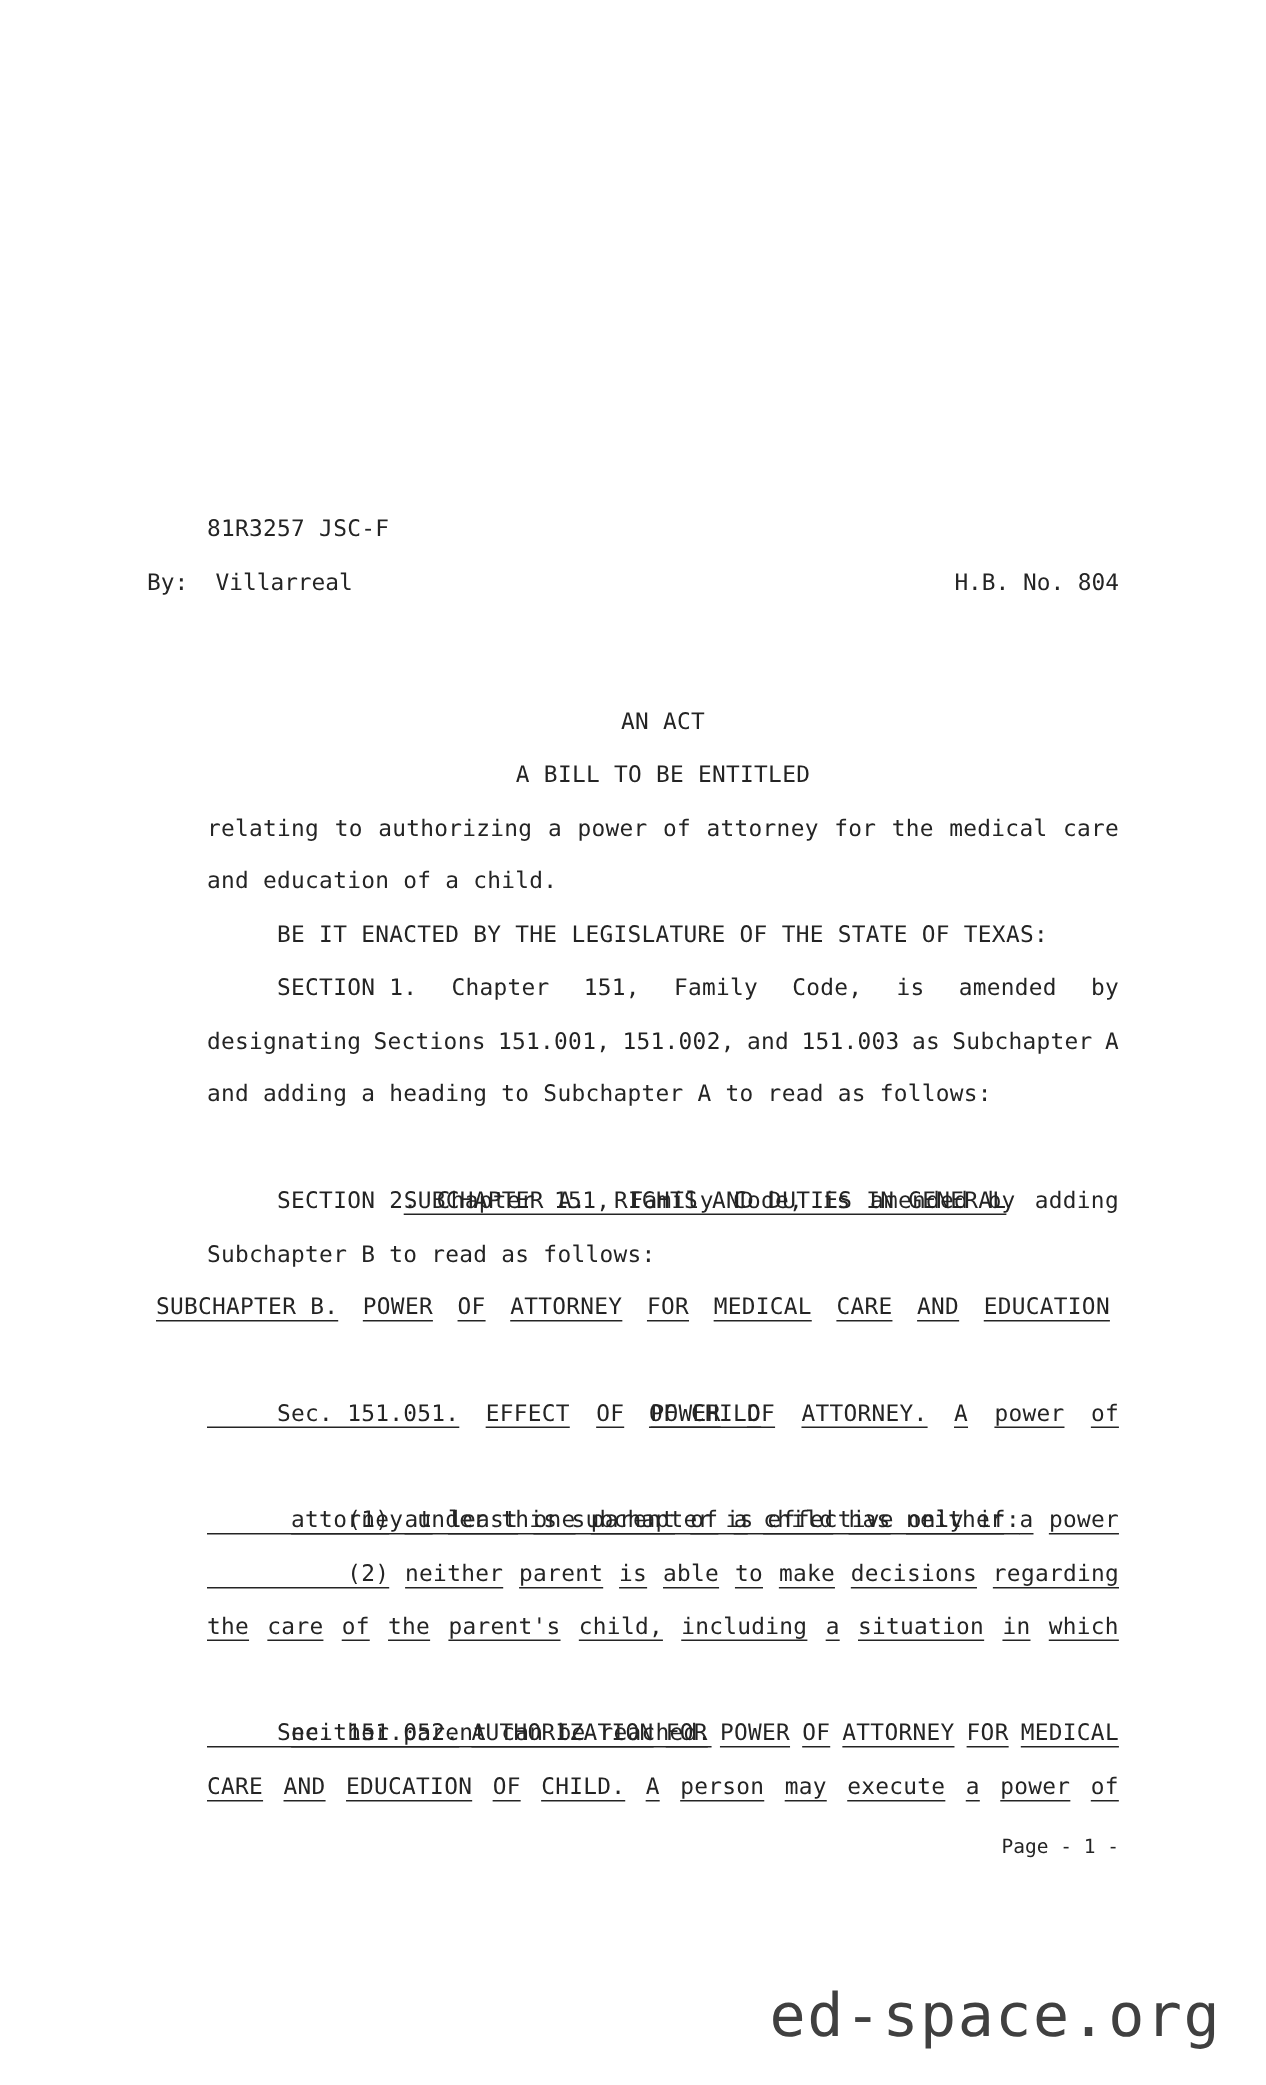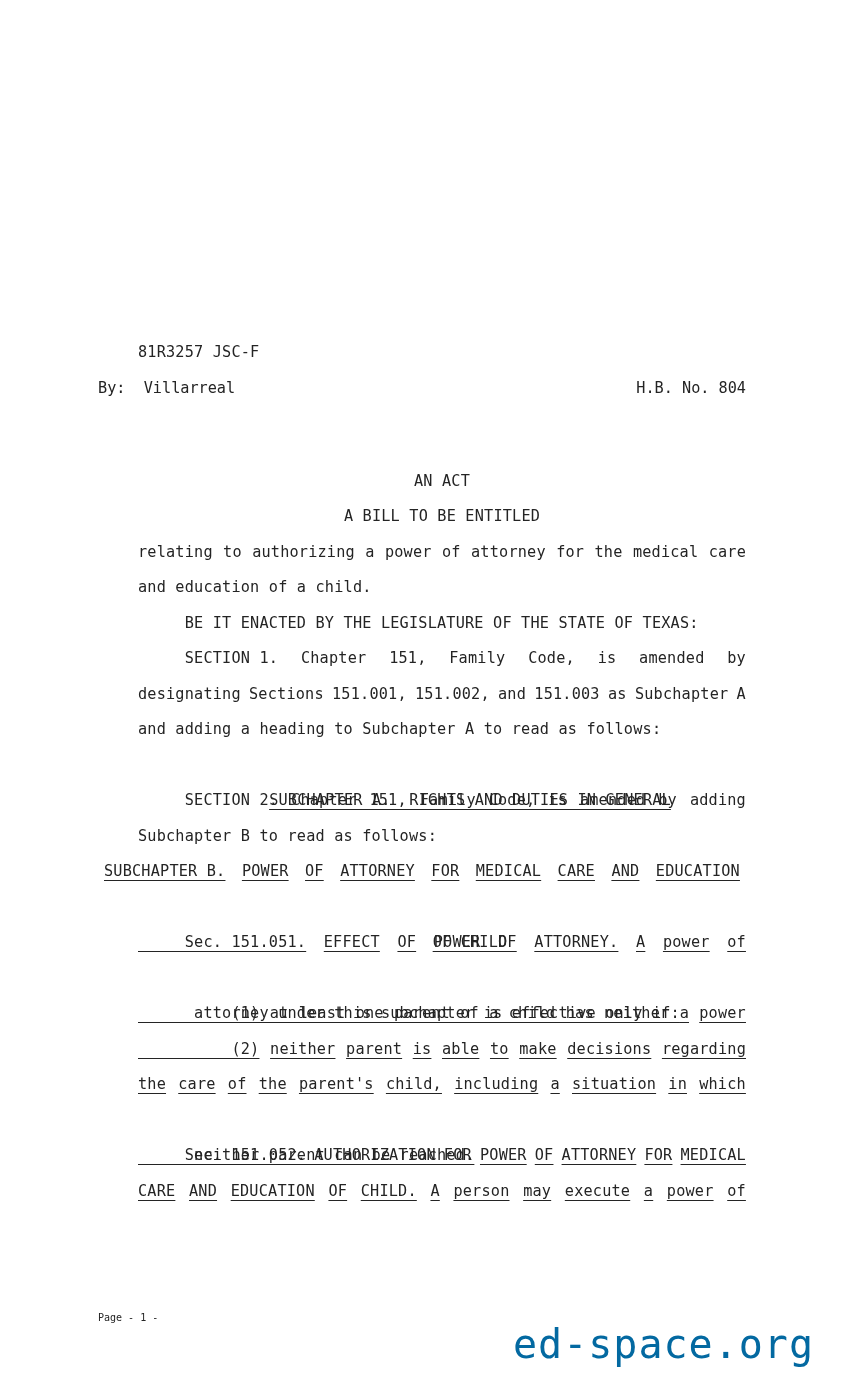--- a/index.html
+++ b/index.html
@@ -67,35 +67,35 @@
     line-height: 35.5px;
     height: 35.5px;
     white-space: pre;
     color: #242424;
     gap: 28px;
   }
 
   .footer-page {
     position: absolute;
     left: 98px;
-    top: 1312px;
+    top: 1224px;
     width: 648px;
-    text-align: left;
-    font-size: 10px;
+    text-align: right;
+    font-size: 13px;
     color: #242424;
     white-space: pre;
   }
 
   .watermark {
     position: absolute;
     right: 30px;
     top: 1321px;
     font-size: 40px;
     letter-spacing: 1px;
-    color: #0369a1;
+    color: #404040;
     white-space: pre;
     font-family: "DejaVu Sans Mono", "Liberation Mono", monospace;
   }
 </style>
 </head>
 <body>
 
 <div class="page">
 
   <div class="doc">

